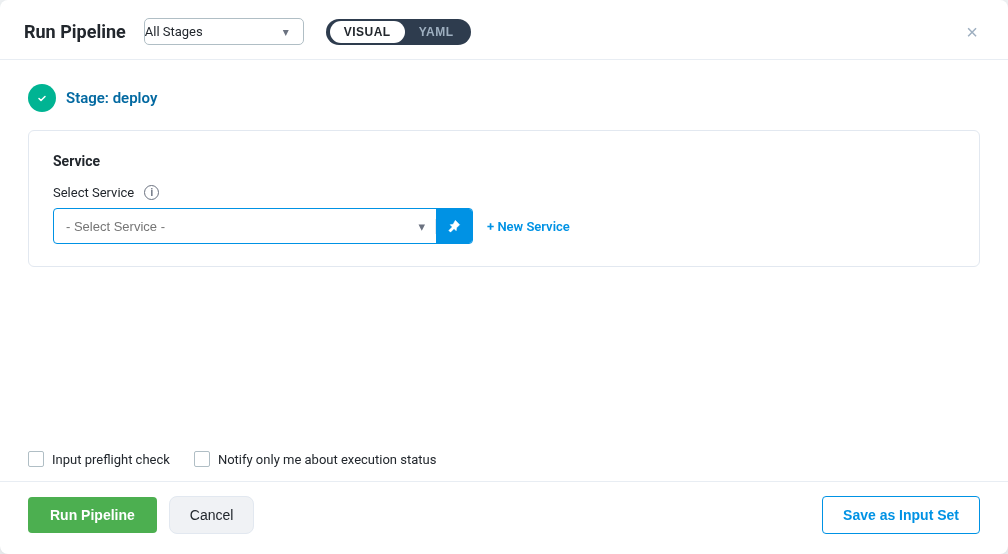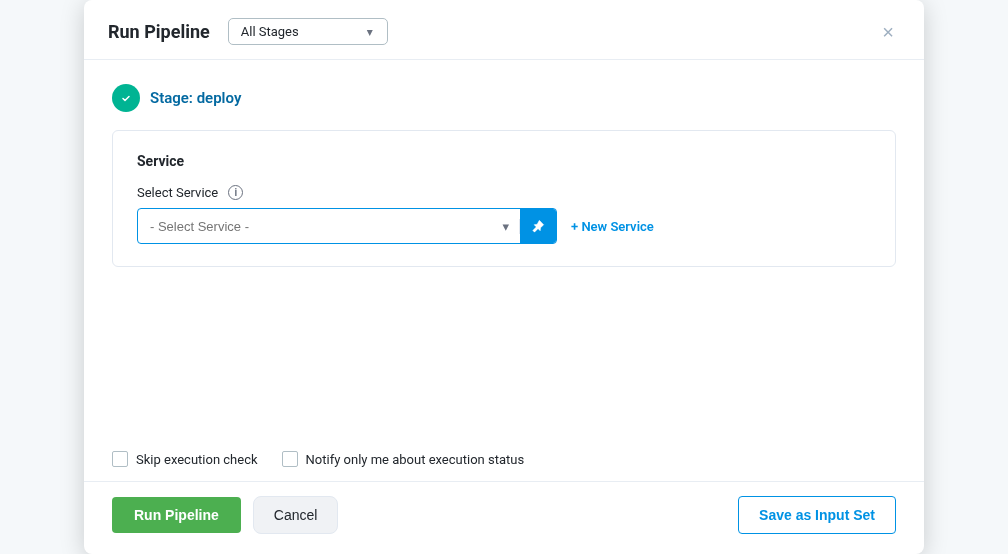--- a/index.html
+++ b/index.html
@@ -8,21 +8,21 @@
       background: #f5f8fa;
       display: flex;
       justify-content: center;
       align-items: center;
       min-height: 100vh;
     }
     .modal-overlay {
       background: #fff;
       border-radius: 8px;
       box-shadow: 0 4px 24px rgba(0,0,0,0.18);
-      width: 840px;
+      width: 1008px;
       min-height: 554px;
       position: relative;
       display: flex;
       flex-direction: column;
     }
     .modal-header {
       display: flex;
       align-items: center;
       padding: 18px 24px 14px 24px;
       border-bottom: 1px solid #e8edf3;
@@ -32,21 +32,21 @@
       font-size: 18px;
       font-weight: 700;
       color: #22272d;
       white-space: nowrap;
     }
     .stages-dropdown {
       display: flex;
       align-items: center;
       border: 1.5px solid #b0bec5;
       border-radius: 5px;
-      padding: 5px 14px 5px 12px;
+      padding: 5px 14px 5px 0;
       background: #fff;
       cursor: pointer;
       gap: 10px;
       min-width: 160px;
     }
     .stages-dropdown-label {
       font-size: 13px;
       color: #22272d;
       flex: 1;
     }
@@ -269,20 +269,24 @@
 </head>
 <body>
 
 <div class="modal-overlay">
 
   <div class="modal-header">
     <span class="modal-title">Run Pipeline</span>
     <div class="stages-dropdown">
       <span class="stages-dropdown-label">All Stages</span>
       <span class="stages-dropdown-chevron">▾</span>
+    </div>
+    <div class="view-toggle">
+      <button class="toggle-btn active">VISUAL</button>
+      <button class="toggle-btn">YAML</button>
     </div>
     <button class="close-btn">×</button>
   </div>
 
   <div class="modal-body">
 
     <div class="stage-header">
       <div class="stage-icon">
         <svg width="16" height="16" viewBox="0 0 16 16" fill="none" xmlns="http://www.w3.org/2000/svg">
           <circle cx="8" cy="8" r="7" fill="#00b493"></circle>
@@ -309,21 +313,21 @@
           </button>
         </div>
         <a class="new-service-link">+ New Service</a>
       </div>
     </div>
   </div>
 
   <div class="footer-options">
     <label class="checkbox-label">
       <input type="checkbox" class="checkbox-input" style="">
-      <span>Skip execution check</span>
+      <span>Input preflight check</span>
     </label>
     <label class="checkbox-label">
       <input type="checkbox" class="checkbox-input" style="">
       <span>Notify only me about execution status</span>
     </label>
   </div>
 
   <div class="modal-footer">
     <button class="btn-run">Run Pipeline</button>
     <button class="btn-cancel">Cancel</button>

